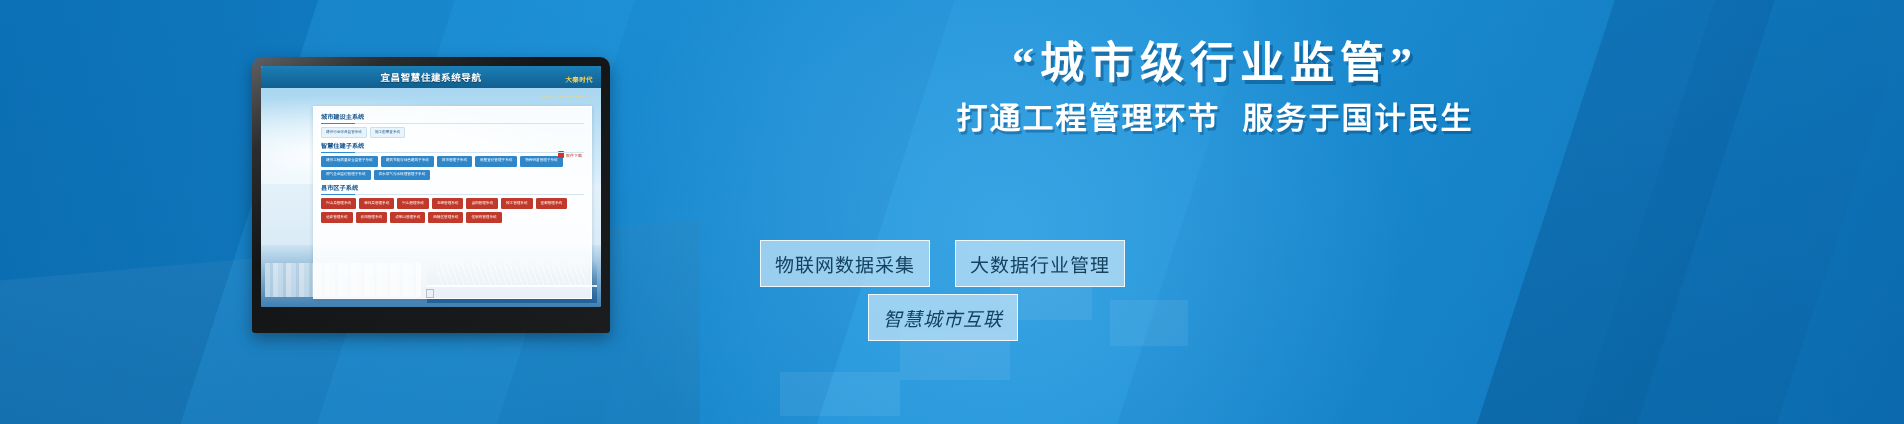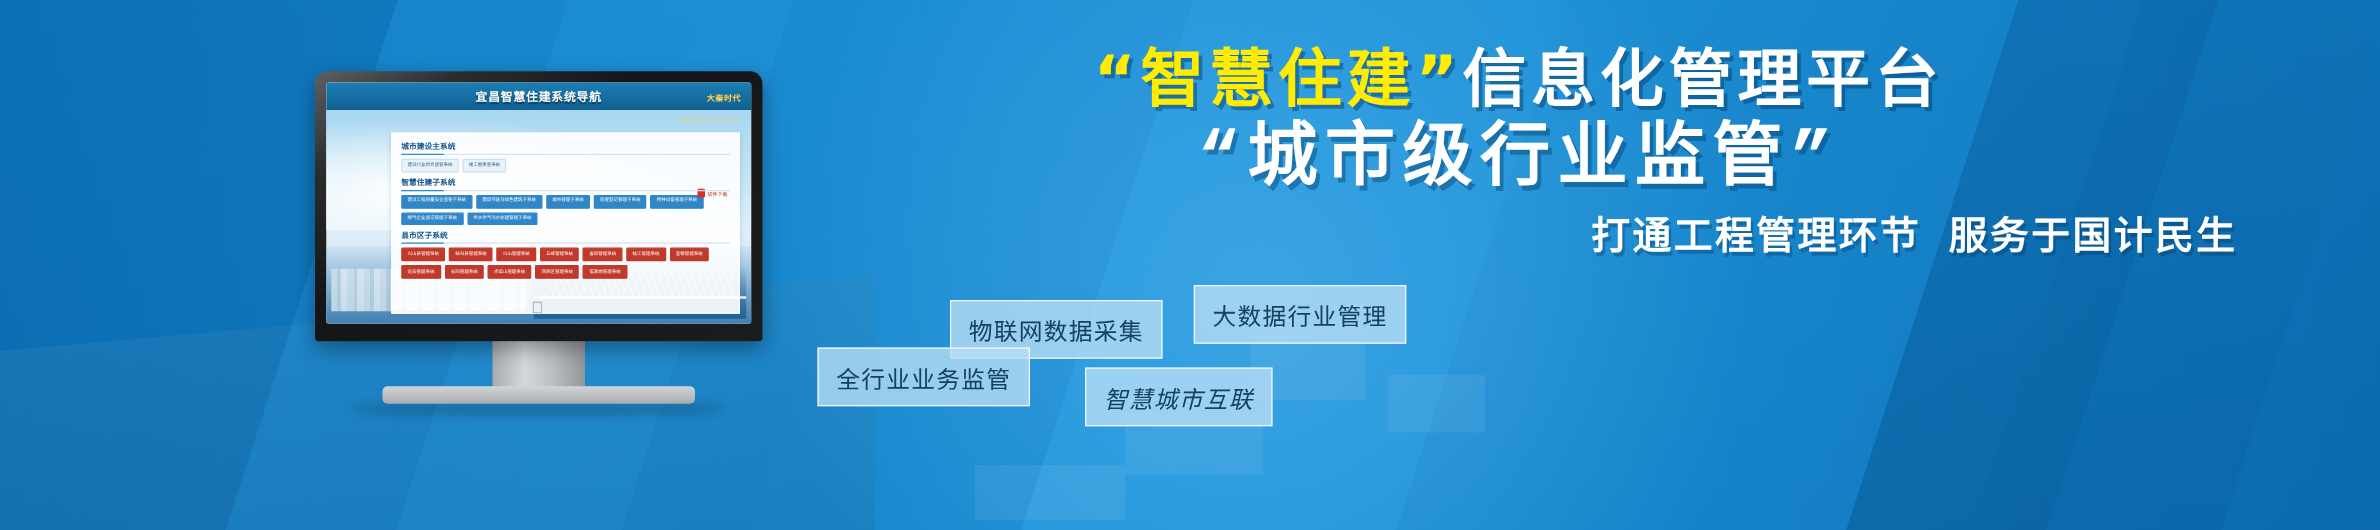--- a/index.html
+++ b/index.html
@@ -37,25 +37,25 @@
       transform:skewY(-5deg);}
   .glow{position:absolute;left:560px;top:-220px;width:900px;height:900px;
      background:radial-gradient(ellipse at center,rgba(120,205,255,.30) 0%,rgba(120,205,255,0) 62%);
      pointer-events:none;}
   
   .ghost{position:absolute;background:rgba(255,255,255,.07);pointer-events:none;}
 
   
   #monitor{position:absolute;left:252px;top:57px;width:358px;height:247px;}
   .mon-bezel{
-    position:absolute;left:0;top:0;width:358px;height:216px;
+    position:absolute;left:0;top:0;width:358px;height:276px;
     background:linear-gradient(145deg,#5e6063,#2b2c2e 18%,#141516 40%,#1b1c1d 100%);
     border-radius:10px 10px 3px 3px;
     box-shadow:0 6px 16px rgba(0,0,0,.35);
-    padding:9px 9px 14px 9px;box-sizing:border-box;
+    padding:9px 9px 26px 9px;box-sizing:border-box;
   }
   .mon-screen{
     position:relative;width:100%;height:100%;overflow:hidden;border-radius:2px;
     background:linear-gradient(180deg,#cfe7f5 0%,#e7f3fb 38%,#dcecf7 70%,#cfe3f2 100%);
   }
   .mon-logo{position:absolute;left:50%;bottom:7px;transform:translateX(-50%);
      width:12px;height:13px;color:#8c8f92;font-size:13px;line-height:13px;}
   .mon-neck{position:absolute;left:50%;top:212px;transform:translateX(-50%);
      width:74px;height:44px;background:linear-gradient(90deg,#a9acaf,#d6d9dc 35%,#bcbfc2 65%,#94979a);}
   .mon-foot{position:absolute;left:50%;top:252px;transform:translateX(-50%);
@@ -102,26 +102,26 @@
   .sp-dl .ic{width:6px;height:7px;background:#d0342c;border-radius:1px;}
   .sp-dl .tx{font-size:4px;color:#c0392b;}
 
   
   #headline{position:absolute;left:640px;top:36px;width:1150px;text-align:center;}
   .hl-row{white-space:nowrap;}
   .l-main{font-size:51px;font-weight:bold;letter-spacing:4px;line-height:1.12;
      font-family:"DejaVu Sans","Liberation Sans",sans-serif;}
   .y{color:#ffec00;text-shadow:3px 3px 0 rgba(0,50,90,.42);}
   .w{color:#ffffff;text-shadow:3px 3px 0 rgba(0,50,90,.42);}
-  .l-second{font-size:56px;font-weight:bold;letter-spacing:6px;line-height:1.18;margin-top:2px;
+  .l-second{font-size:44px;font-weight:bold;letter-spacing:6px;line-height:1.18;margin-top:2px;
      color:#ffffff;text-shadow:3px 4px 0 rgba(0,55,100,.40);
-     font-family:Liberation Mono, monospace;}
+     font-family:Liberation Serif, serif;}
   .l-sub{font-size:31px;font-weight:bold;letter-spacing:2px;line-height:1.2;margin-top:10px;
      color:#ffffff;text-shadow:2px 3px 0 rgba(0,55,100,.35);
-     font-family:"DejaVu Sans","Liberation Sans",sans-serif;text-align:right;}
+     font-family:"DejaVu Sans","Liberation Sans",sans-serif;}
   .l-sub .gap{display:inline-block;width:22px;}
 
   
   .tag{position:absolute;background:rgba(183,221,245,.80);
      border:1px solid rgba(255,255,255,.85);
      color:#14425f;font-size:19px;letter-spacing:1px;
      padding:9px 14px;white-space:nowrap;
      font-family:"DejaVu Sans","Liberation Sans",sans-serif;}
 </style>
 </head>
@@ -213,27 +213,23 @@
           </div>
 
         </div>
 
         <div class="mon-logo"></div>
       </div>
     </div>
   </div>
 
   <div id="headline">
-    <div class="hl-row l-main">
-      <span class="y">“</span><span class="y">智慧住建</span><span class="y">”</span><span class="w">信息化管理平台</span>
-    </div>
     <div class="hl-row l-second">“城市级行业监管”</div>
     <div class="hl-row l-sub">
       <span>打通工程管理环节</span><span class="gap"></span><span>服务于国计民生</span>
     </div>
   </div>
 
   <div class="tag" style="left:760px;top:240px;">物联网数据采集</div>
-  <div class="tag" style="left:955px;top:228px;">大数据行业管理</div>
-  <div class="tag" style="left:654px;top:278px;">全行业业务监管</div>
+  <div class="tag" style="left:955px;top:240px;">大数据行业管理</div>
   <div class="tag" style="left:868px;top:294px;font-style:italic;">智慧城市互联</div>
 
 </div>
 
 </body></html>

